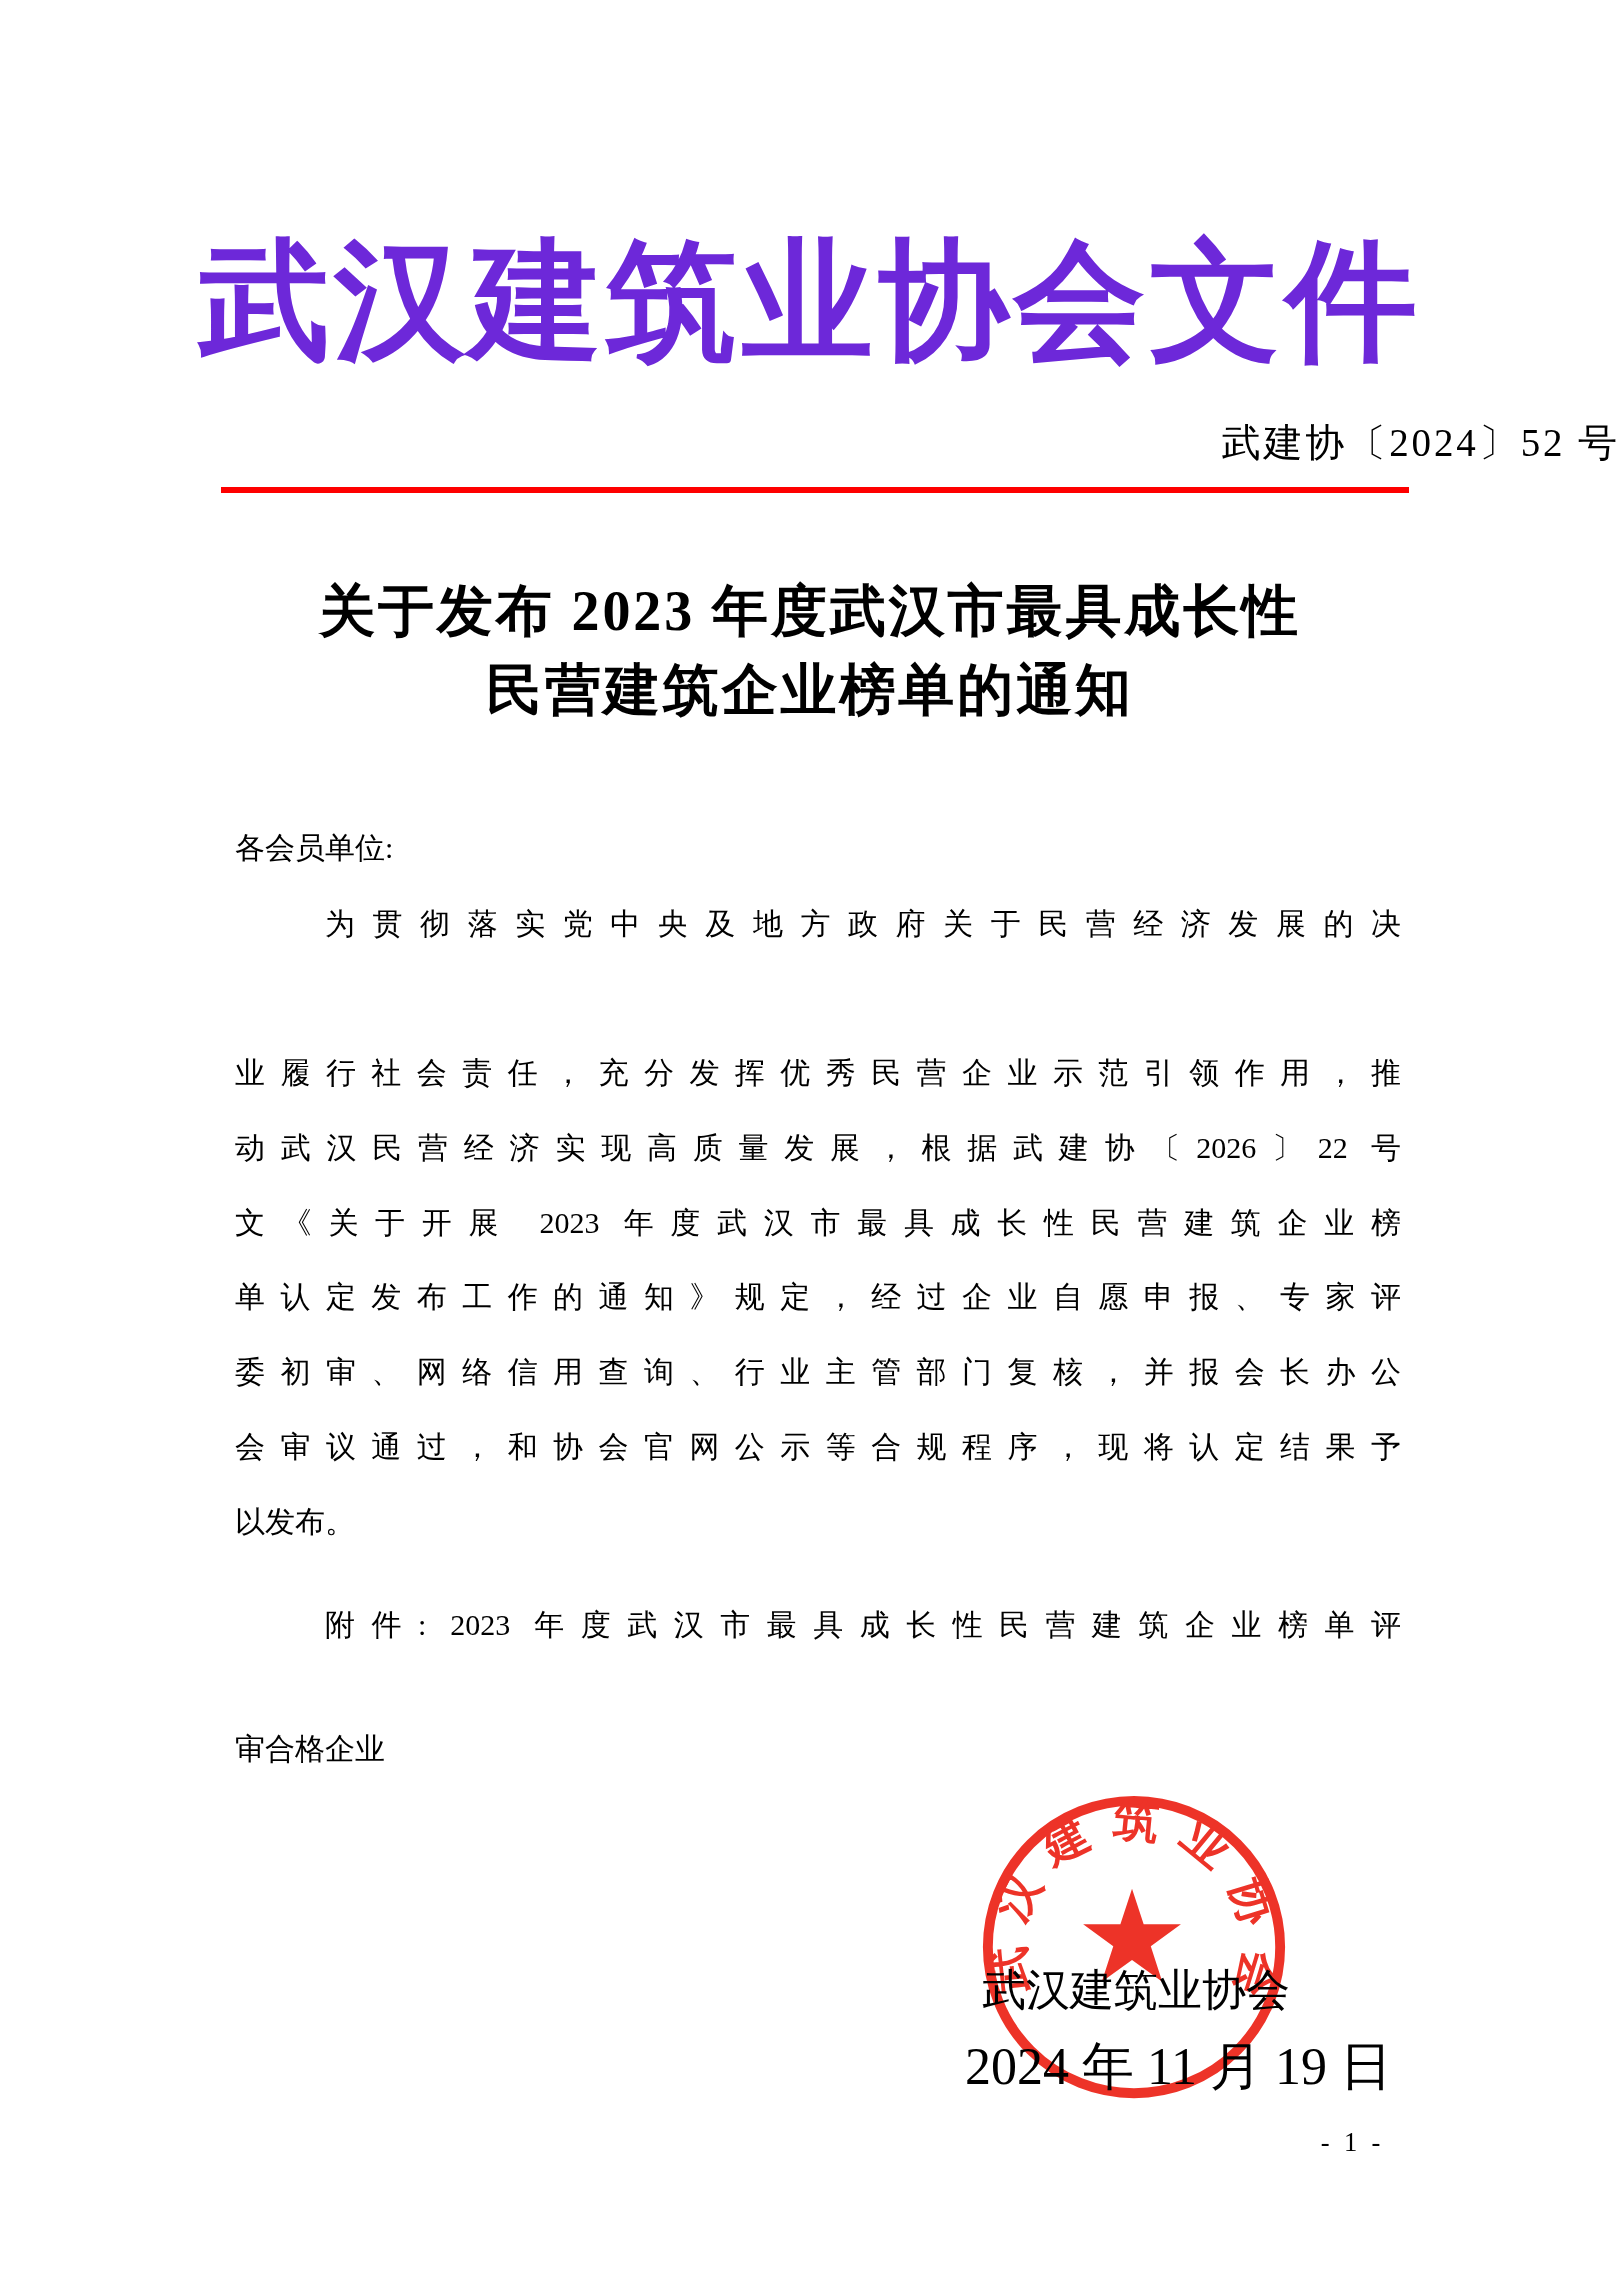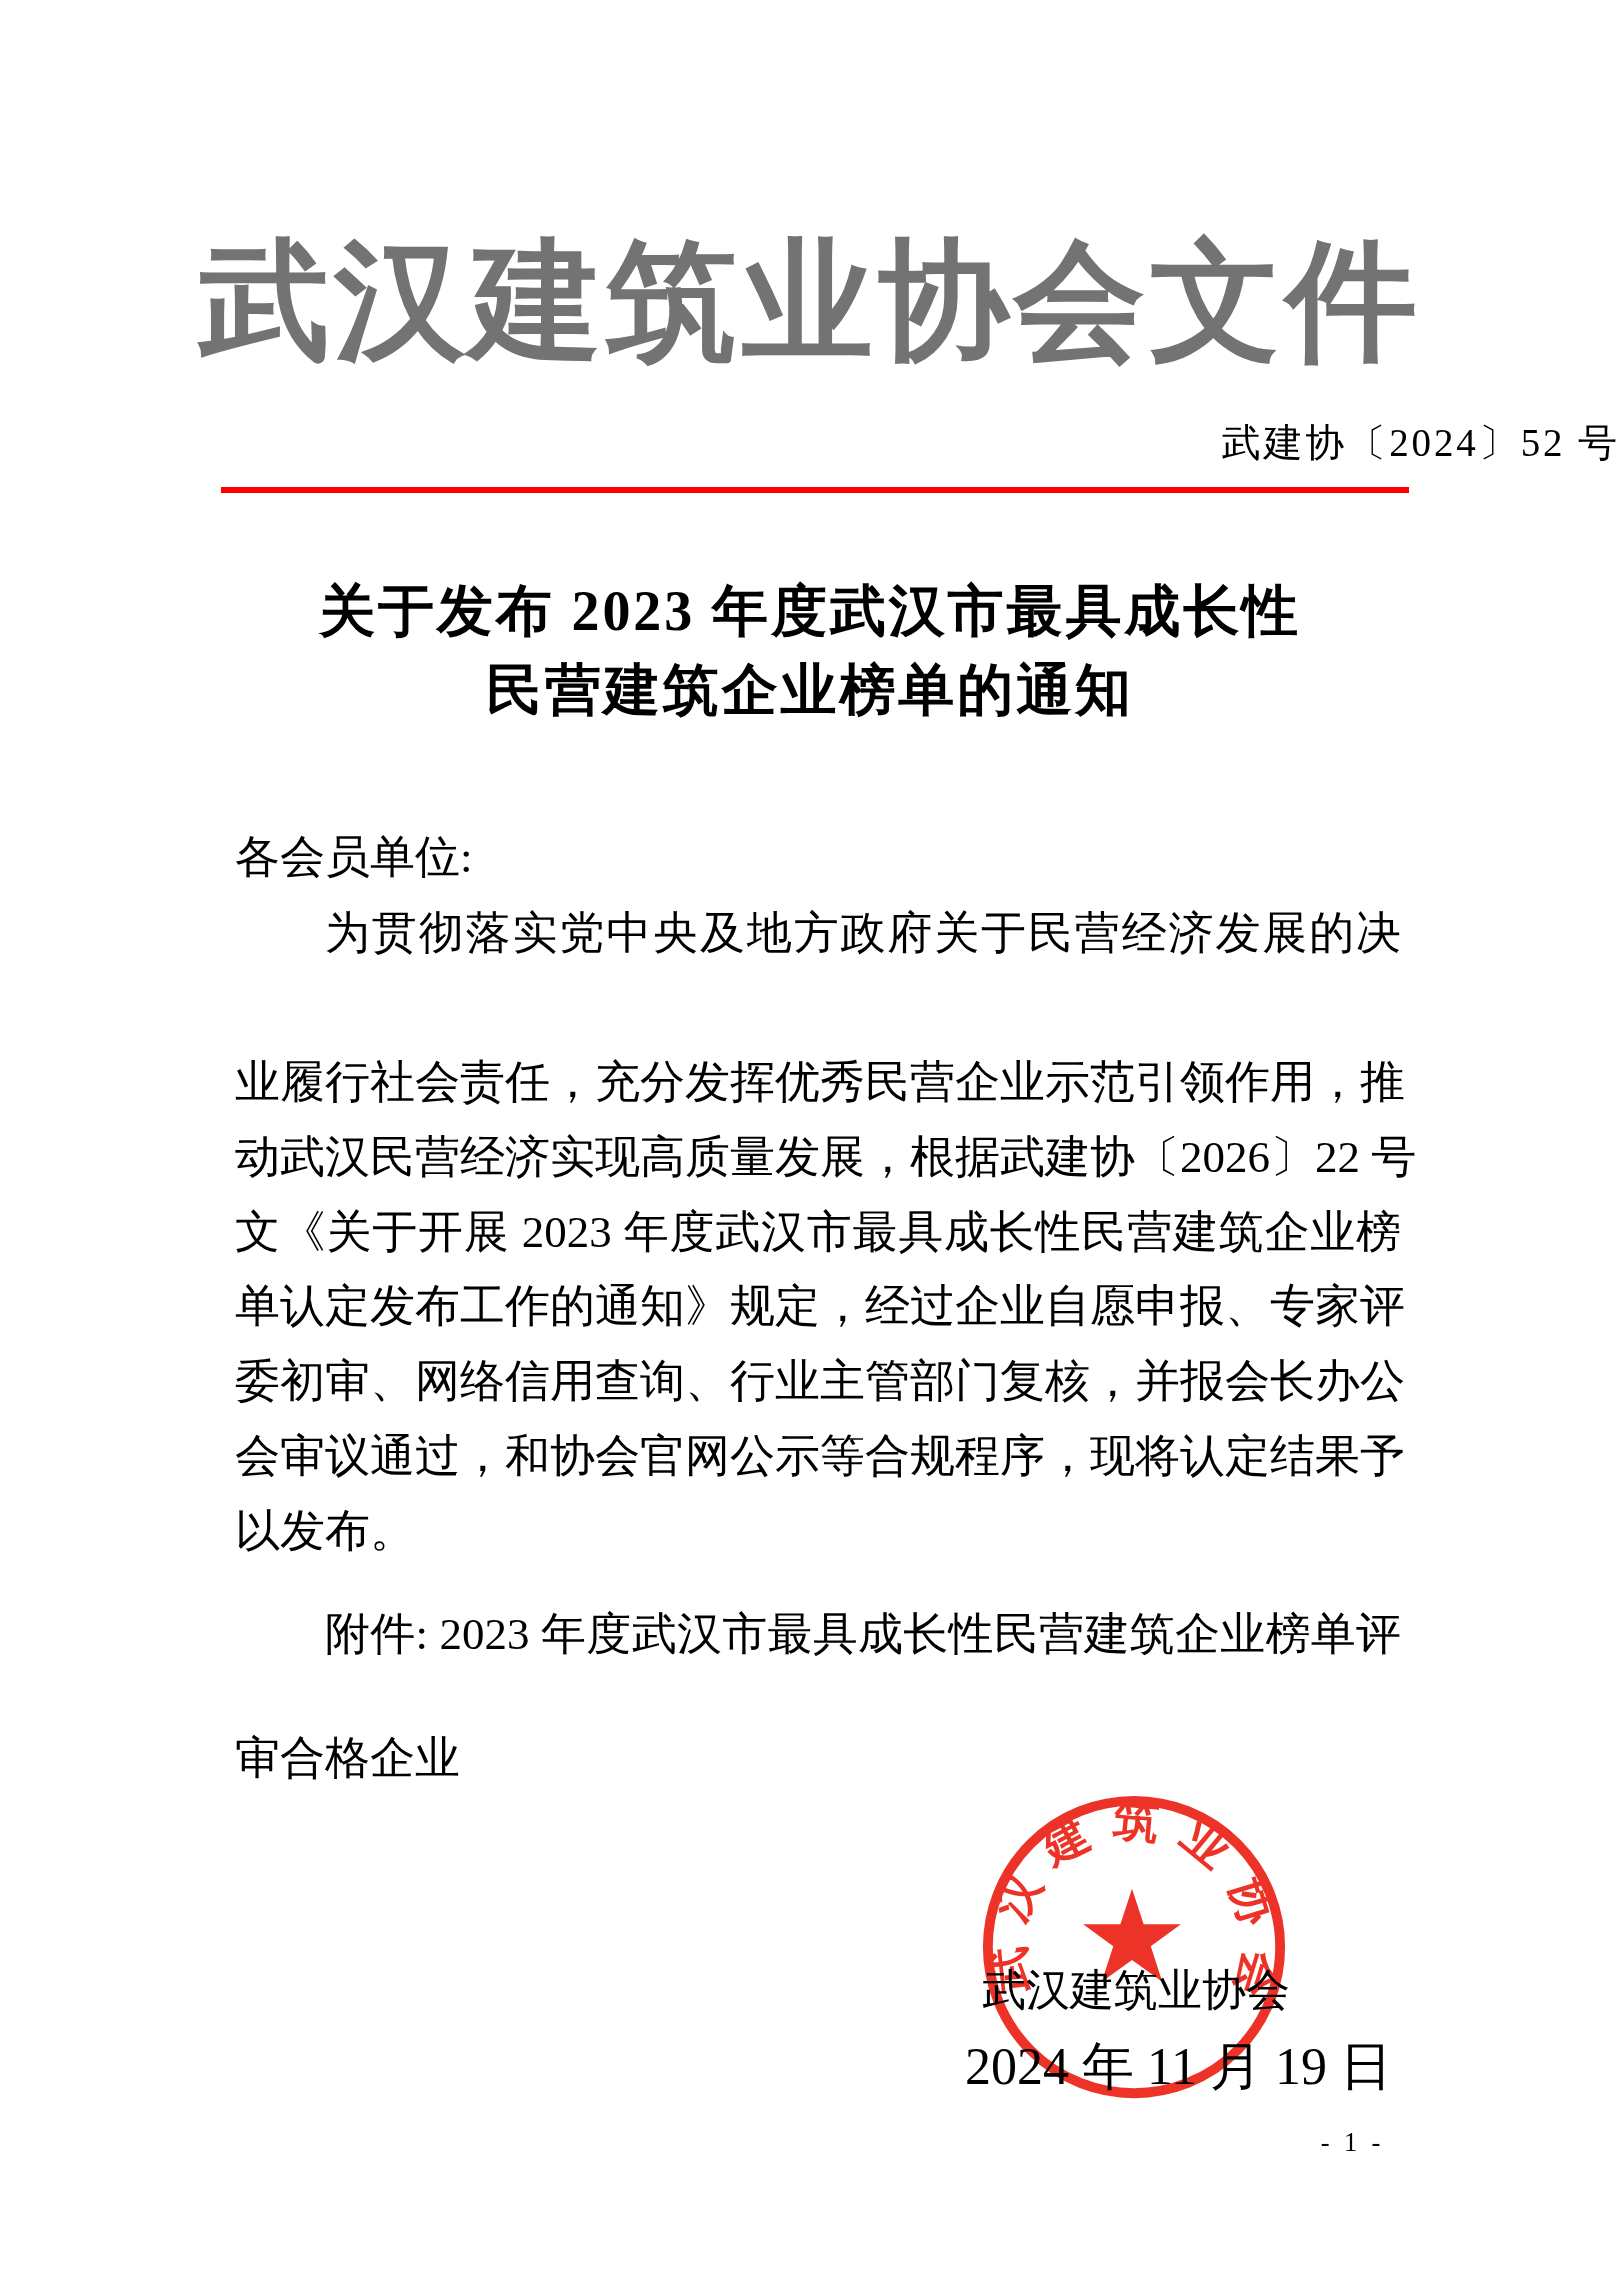--- a/index.html
+++ b/index.html
@@ -10,21 +10,21 @@
     margin:0 auto;
     background:#ffffff;
     font-family:"Liberation Serif","DejaVu Serif",serif;
     color:#000;
     overflow:hidden;
   }
   .banner {
     position:absolute; top:214px; left:0; width:100%;
     text-align:center;
     font-size:131px; font-weight:900;
-    color:#737373;
+    color:#6d28d9;
     letter-spacing:4.9px;
     white-space:nowrap;
   }
   .doc-number {
     position:absolute; top:416px; left:0; width:100%;
     text-align:right;
     font-size:39px;
     letter-spacing:2.9px;
   }
   .red-rule {
@@ -36,21 +36,21 @@
     position:absolute; left:0; width:100%;
     text-align:center;
     font-size:56px; font-weight:bold;
     letter-spacing:2.9px;
     white-space:nowrap;
   }
   .doc-title.l1 { top:574px;font-family:Liberation Serif, serif; }
   .doc-title.l2 { top:653px; }
   .bline {
     position:absolute; left:235px; width:1166px;
-    font-size:45px;
+    font-size:30px;
     line-height:1.2;
     text-align:justify;
     text-align-last:justify;
     text-justify:inter-character;
     white-space:nowrap;
     font-family:Liberation Serif, serif;
   }
   .bline.short { text-align-last:left; white-space:normal; }
   .bline.indent { left:325px; width:1076px; }
   .sig-org {

